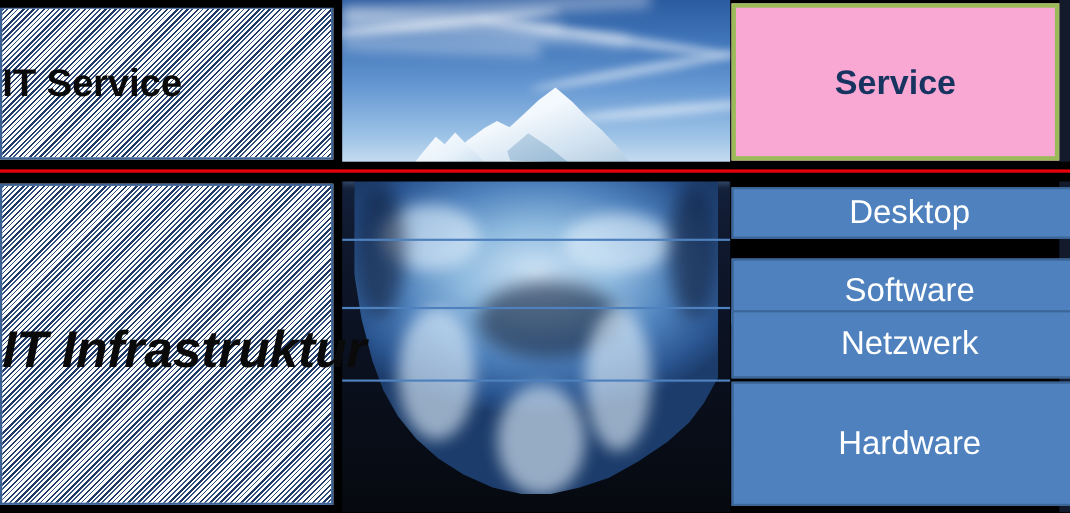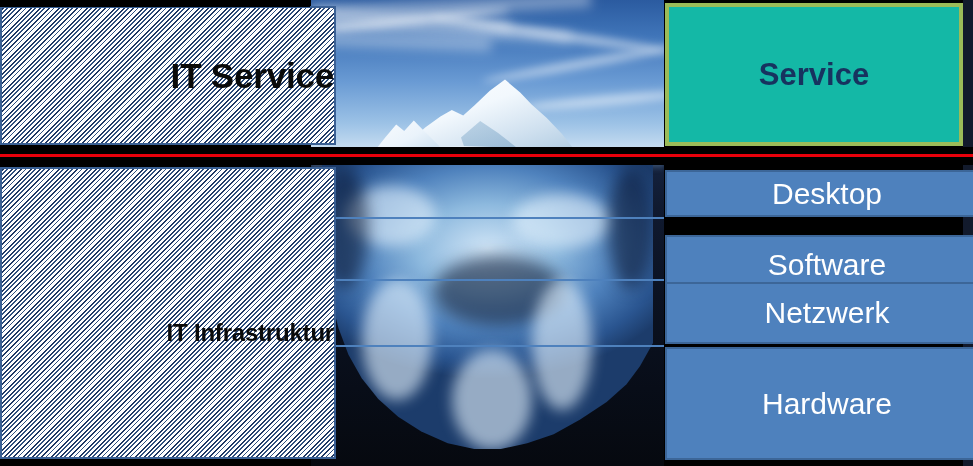--- a/index.html
+++ b/index.html
@@ -16,52 +16,52 @@
     width: 973px;
     height: 466px;
     background: #000000;
     overflow: hidden;
   }
 
   
   .hatch-panel {
     position: absolute;
     left: 0;
-    width: 336px;
+    width: 303px;
     background-color: #ffffff;
     background-image:
       repeating-linear-gradient(135deg,
         #1f3864 0px, #1f3864 1.6px,
         rgba(255,255,255,0) 1.6px, rgba(255,255,255,0) 3.2px,
         #30507f 3.2px, #30507f 4.3px,
         rgba(255,255,255,0) 4.3px, rgba(255,255,255,0) 6.6px);
     border: 2px solid #3a6094;
     box-sizing: border-box;
     display: flex;
     align-items: center;
-    justify-content: flex-end;
+    justify-content: flex-start;
     z-index: 3;
   }
   #panel-service {
     top: 6px;
     height: 139px;
   }
   #panel-infra {
     top: 167px;
     height: 292px;
   }
   .hatch-label {
     font-weight: bold;
     color: #0a0a0a;
     letter-spacing: -0.2px;
     text-align: center;
     white-space: nowrap;
   }
   #label-service { font-size: 35px; }
-  #label-infra   { font-size: 24px; position: relative; top: 20px; }
+  #label-infra   { font-size: 47px; position: relative; top: 4px; font-style: italic; }
 
   
   #left-top-black {
     position: absolute;
     left: 0; top: 0;
     width: 310px; height: 7px;
     background: #000000;
     z-index: 4;
   }
 
@@ -148,21 +148,21 @@
     z-index: 6;
   }
 
   
   #sm-card {
     position: absolute;
     left: 665px;
     top: 3px;
     width: 298px;
     height: 143px;
-    background: #14b8a6;
+    background: #f9a8d4;
     border: 4px solid #9bbb59;
     box-sizing: border-box;
     display: flex;
     align-items: center;
     justify-content: center;
     z-index: 3;
   }
   #sm-text {
     color: #17335f;
     font-weight: bold;

